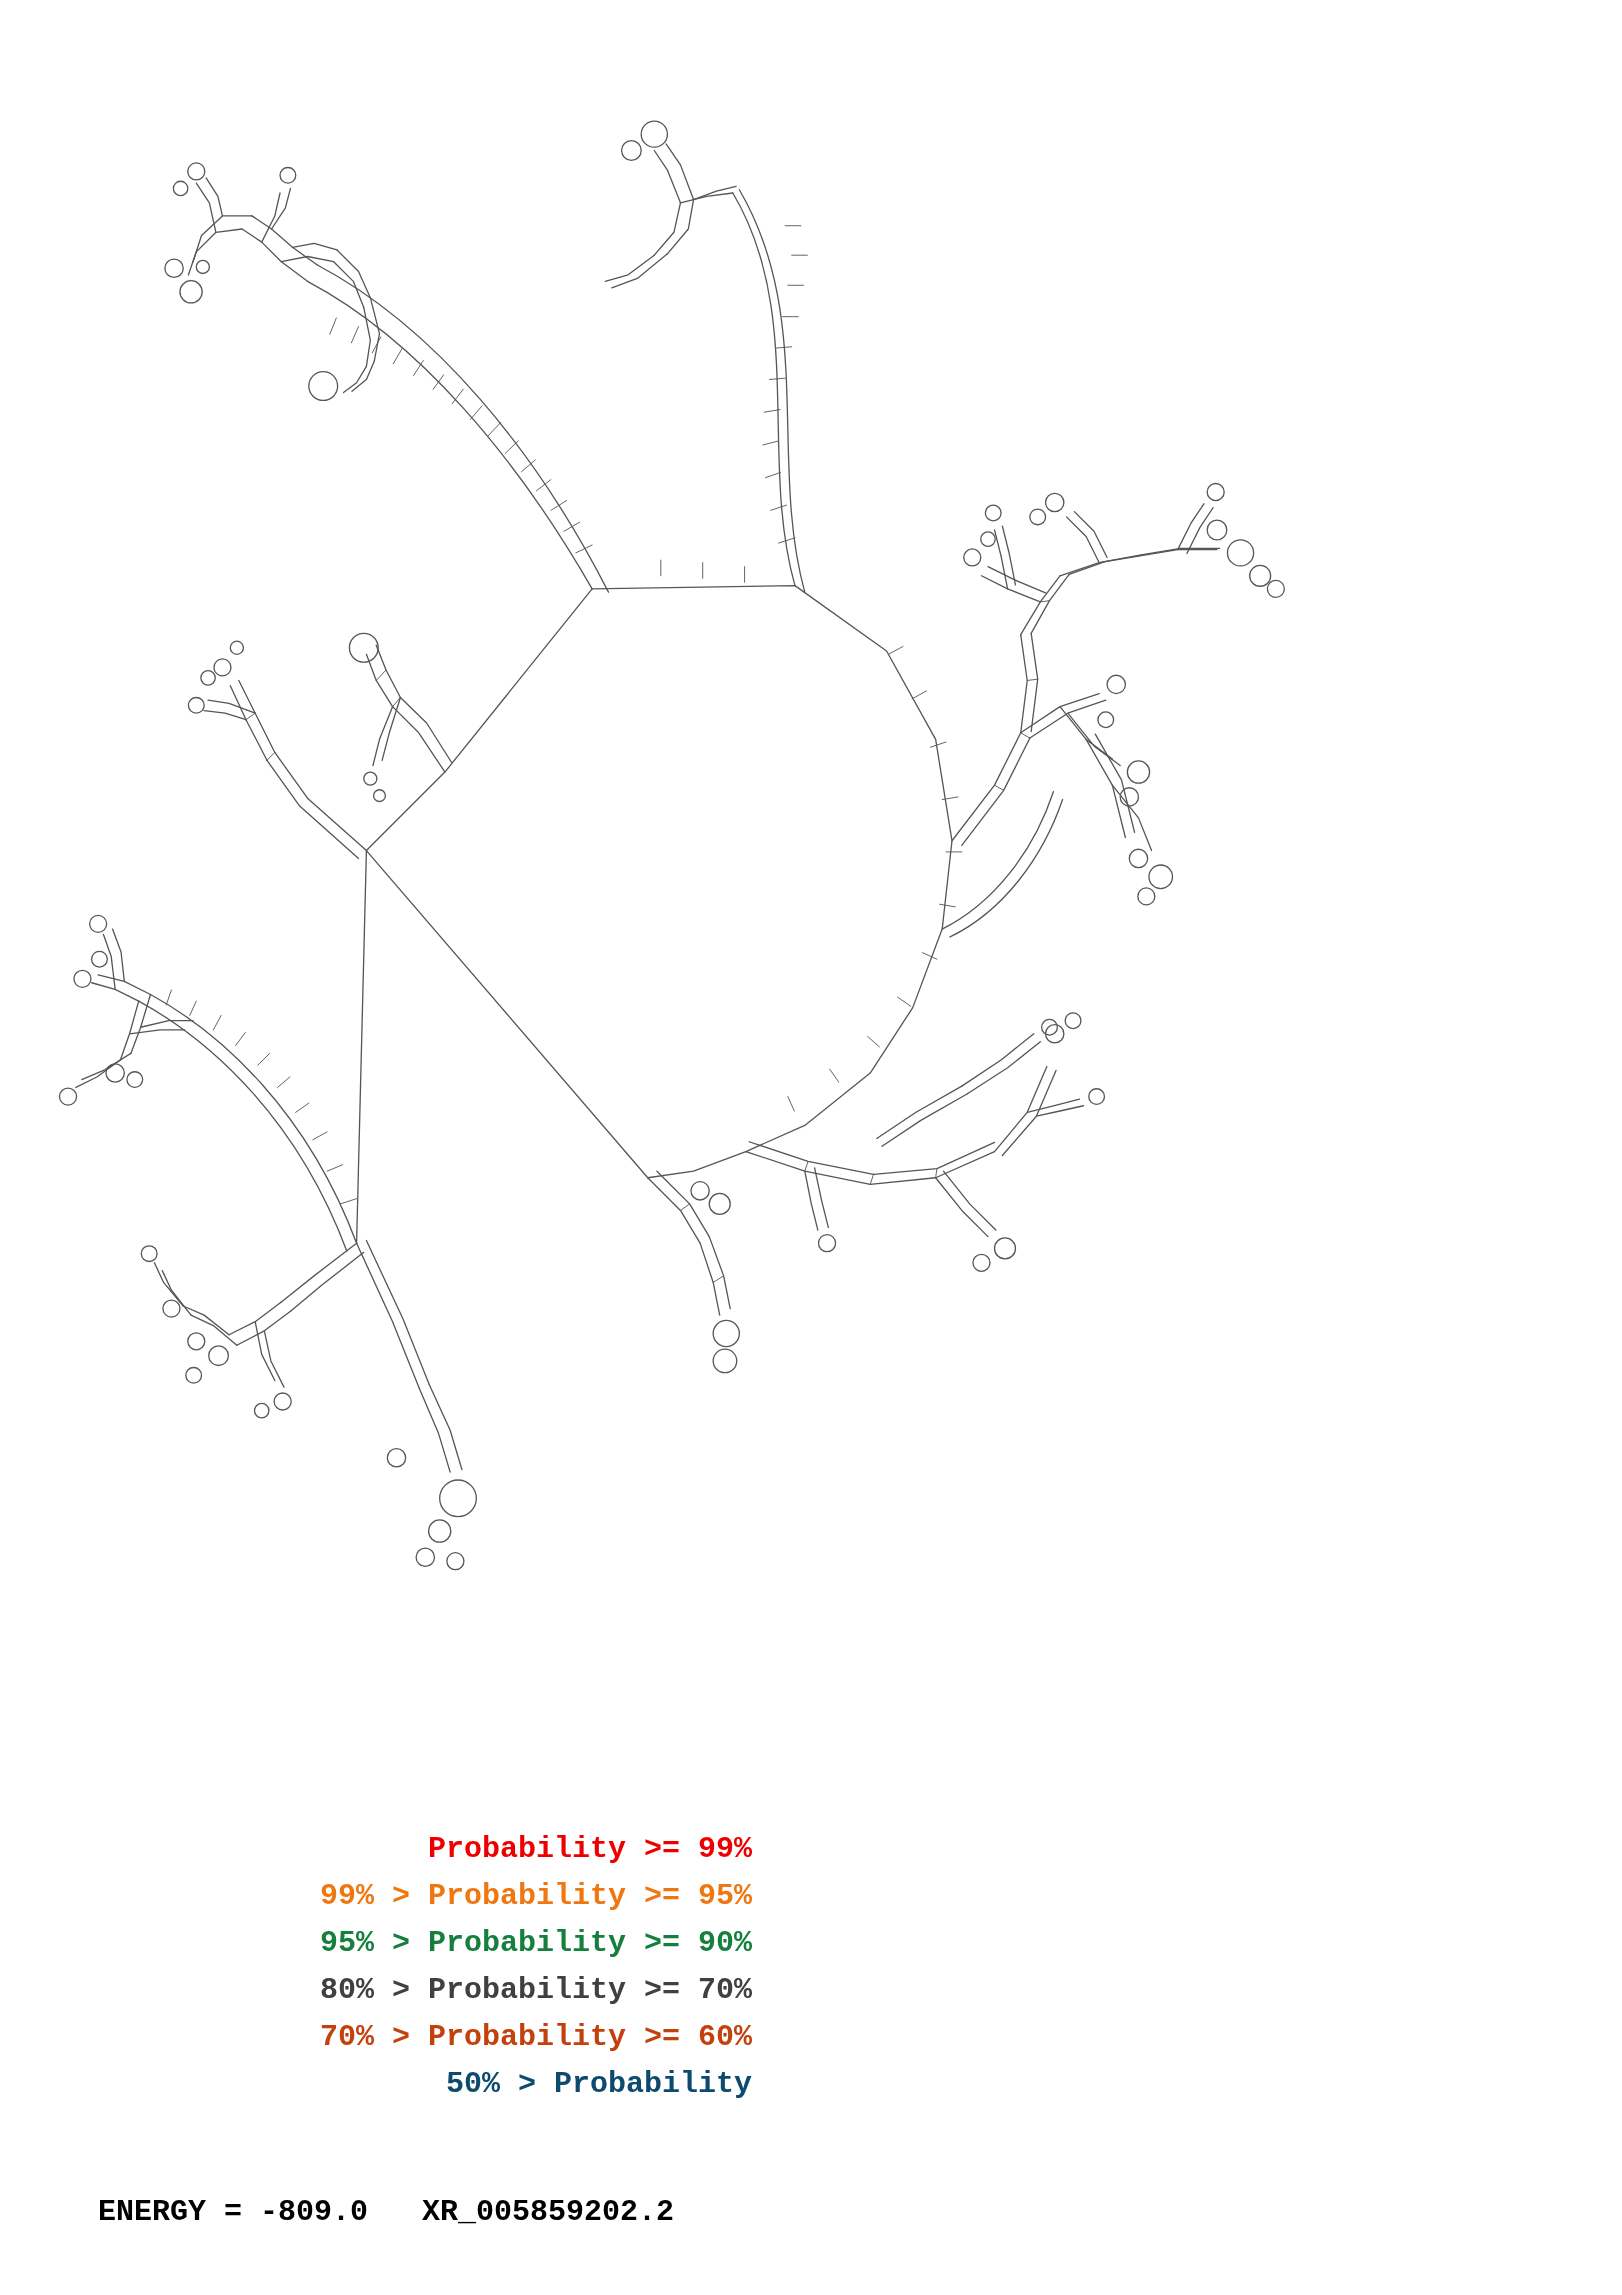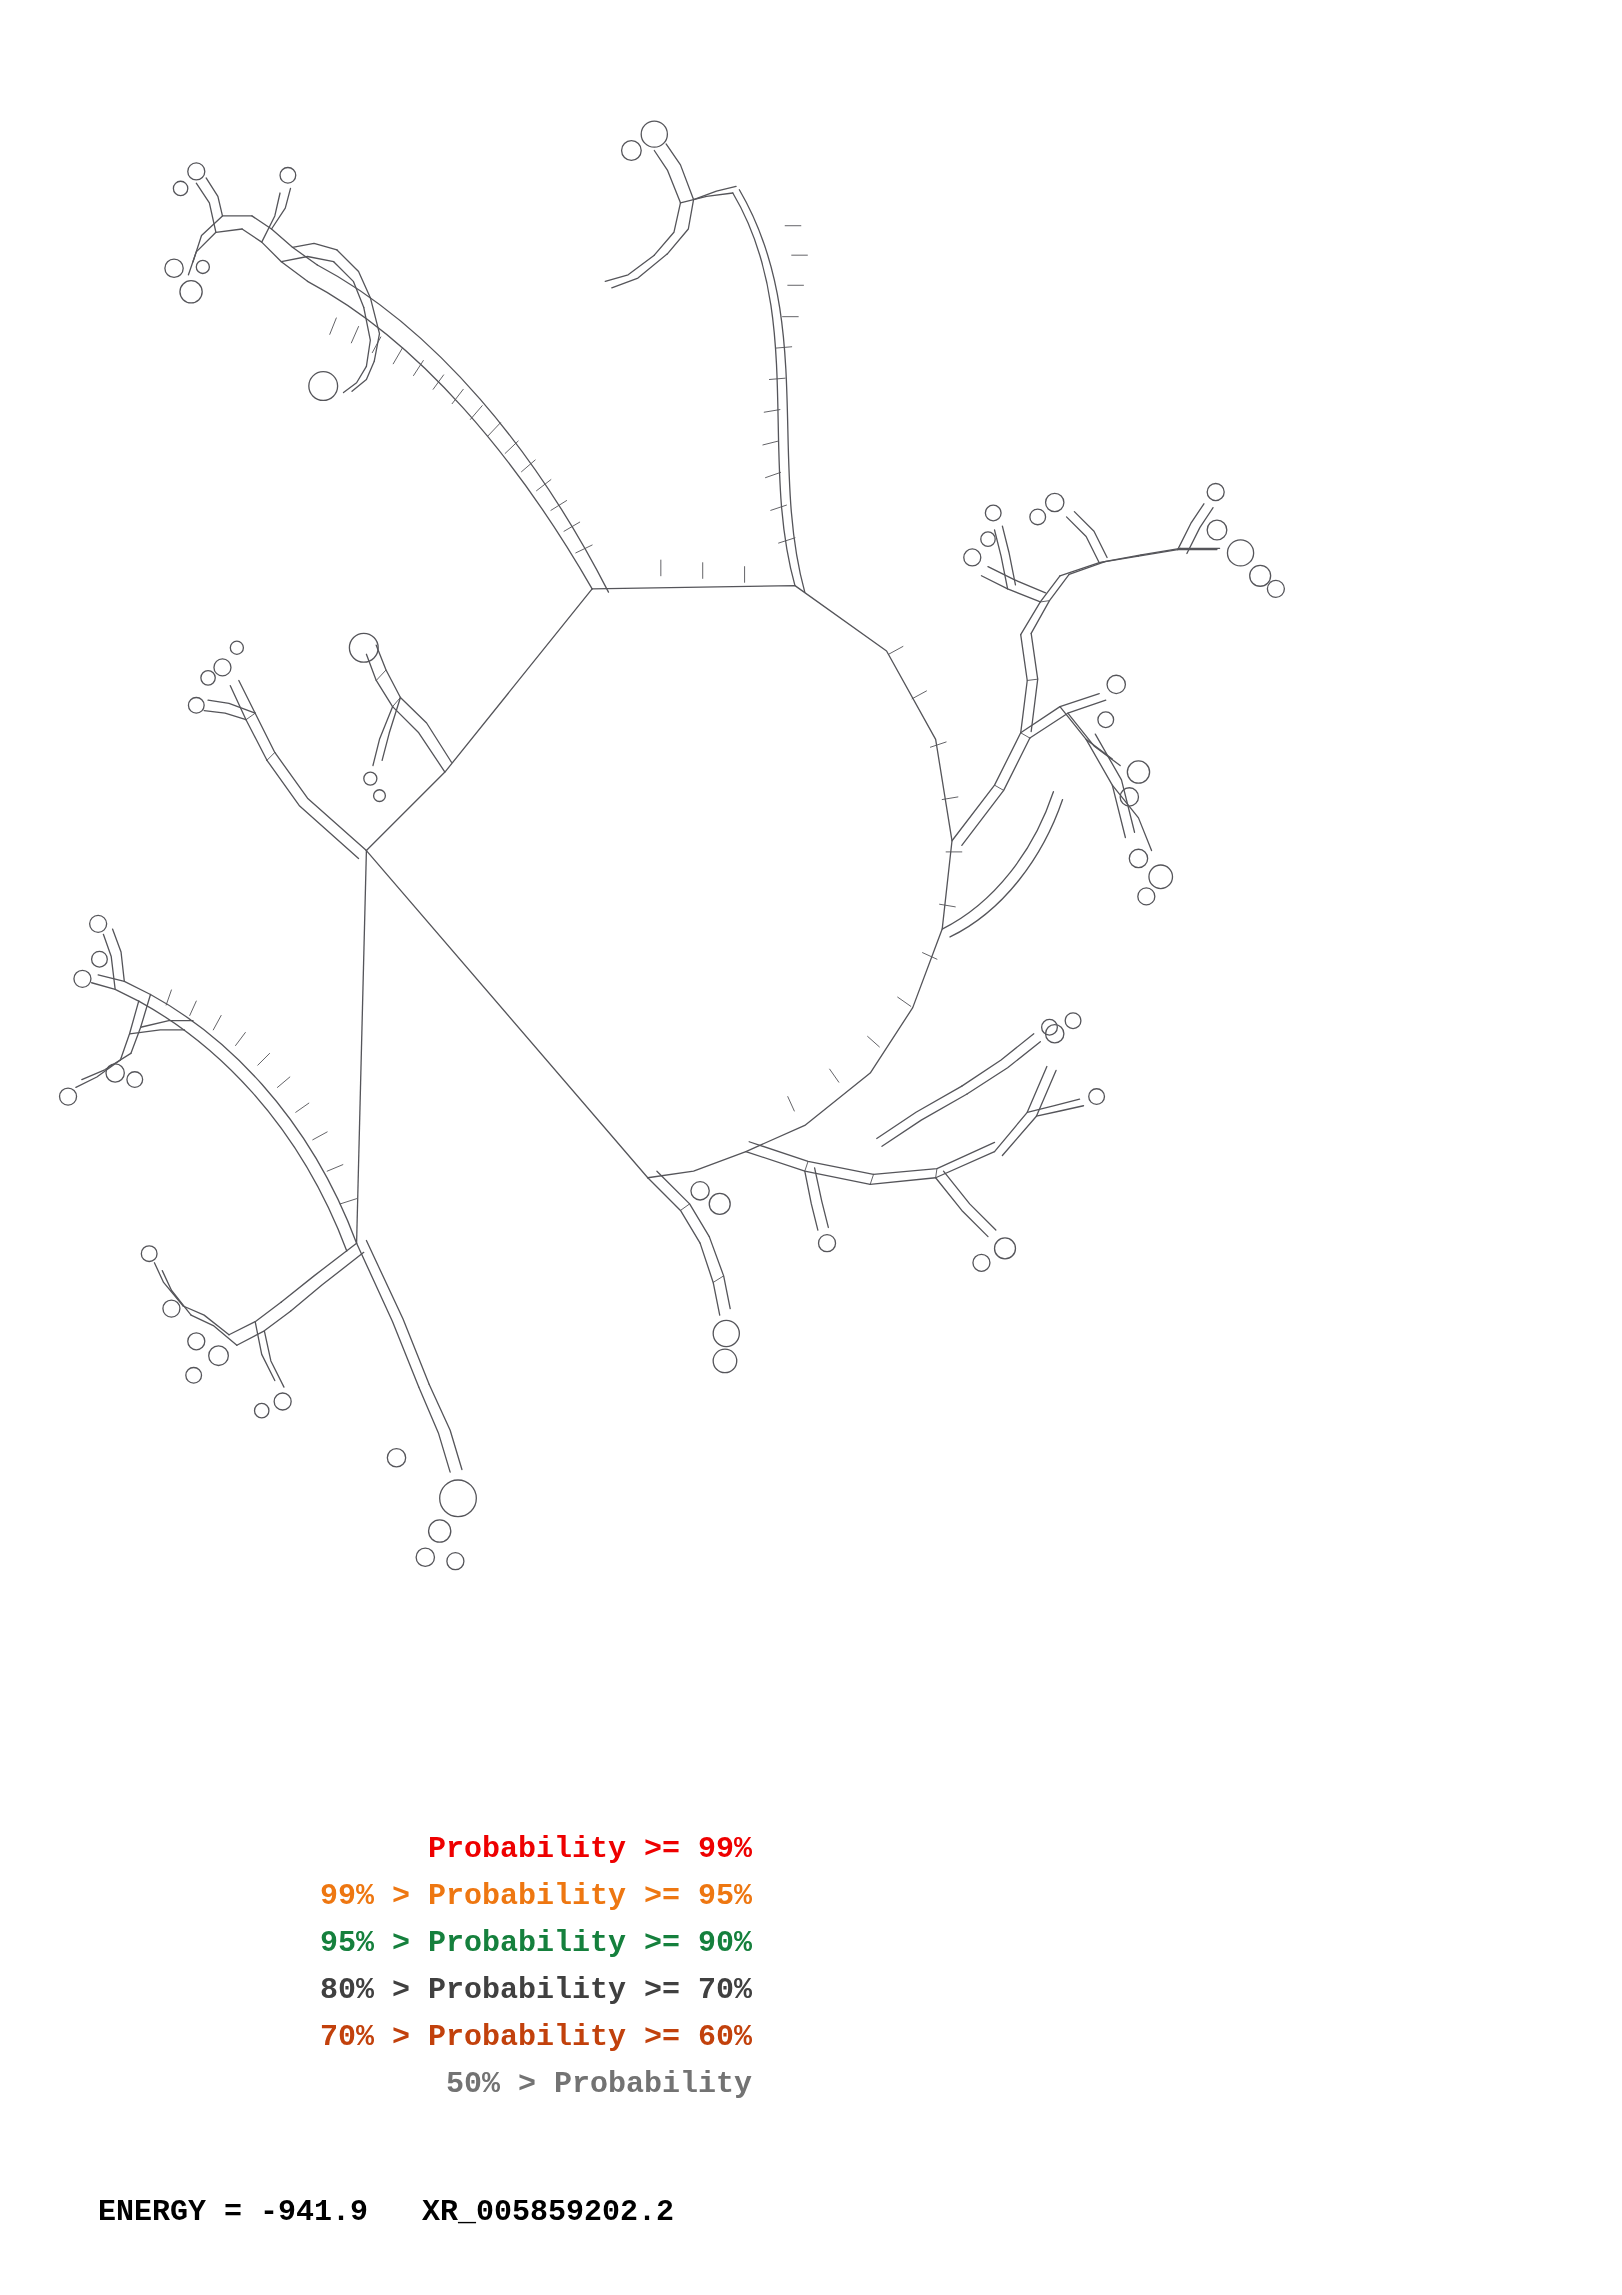--- a/index.html
+++ b/index.html
@@ -344,19 +344,19 @@
       </g>
     </svg>
   </div>
 
   <div id="legend-panel">
     <div class="legend-row" style="color:#ee0000">Probability &gt;= 99%</div>
     <div class="legend-row" style="color:#ee7711">99% &gt; Probability &gt;= 95%</div>
     <div class="legend-row" style="color:#15803d">95% &gt; Probability &gt;= 90%</div>
     <div class="legend-row" style="color:#404040">80% &gt; Probability &gt;= 70%</div>
     <div class="legend-row" style="color:#c2410c">70% &gt; Probability &gt;= 60%</div>
-    <div class="legend-row" style="color:#737373">50% &gt; Probability</div>
+    <div class="legend-row" style="color:#0c4a6e">50% &gt; Probability</div>
   </div>
 
-  <div id="energy-row">ENERGY = -941.9   XR_005859202.2</div>
+  <div id="energy-row">ENERGY = -809.0   XR_005859202.2</div>
 
 </div>
 
 
 </body></html>

